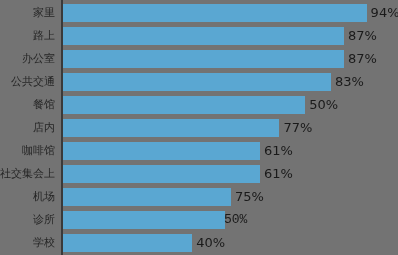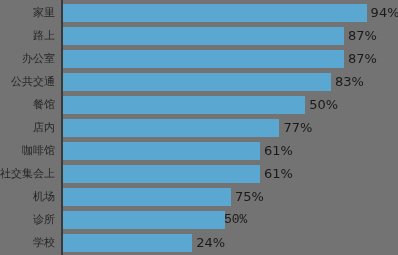--- a/index.html
+++ b/index.html
@@ -158,18 +158,18 @@
           <div class="cat-label">诊所</div>
           <div class="bar-wrap">
             <div class="bar" style="width: 161.5px; background: rgb(90, 167, 210);"></div>
             <div class="value-label" style="left: 157px; font-family: Liberation Mono, monospace;">50%</div>
           </div>
         </div>
         <div class="bar-row">
           <div class="cat-label">学校</div>
           <div class="bar-wrap">
             <div class="bar" style="width: 129.2px; background: rgb(90, 167, 210);"></div>
-            <div class="value-label" style="left: 129.2px;">24%</div>
+            <div class="value-label" style="left: 129.2px;">40%</div>
           </div>
         </div>
       </div>
   </div>
 </div>
 
 </body></html>

